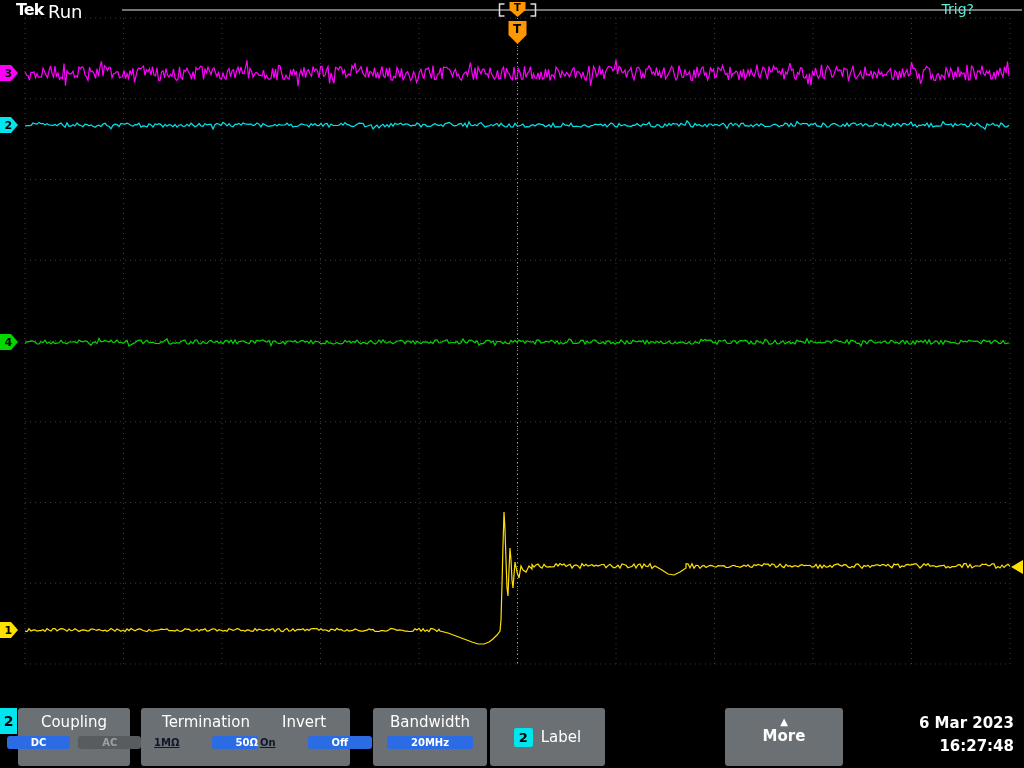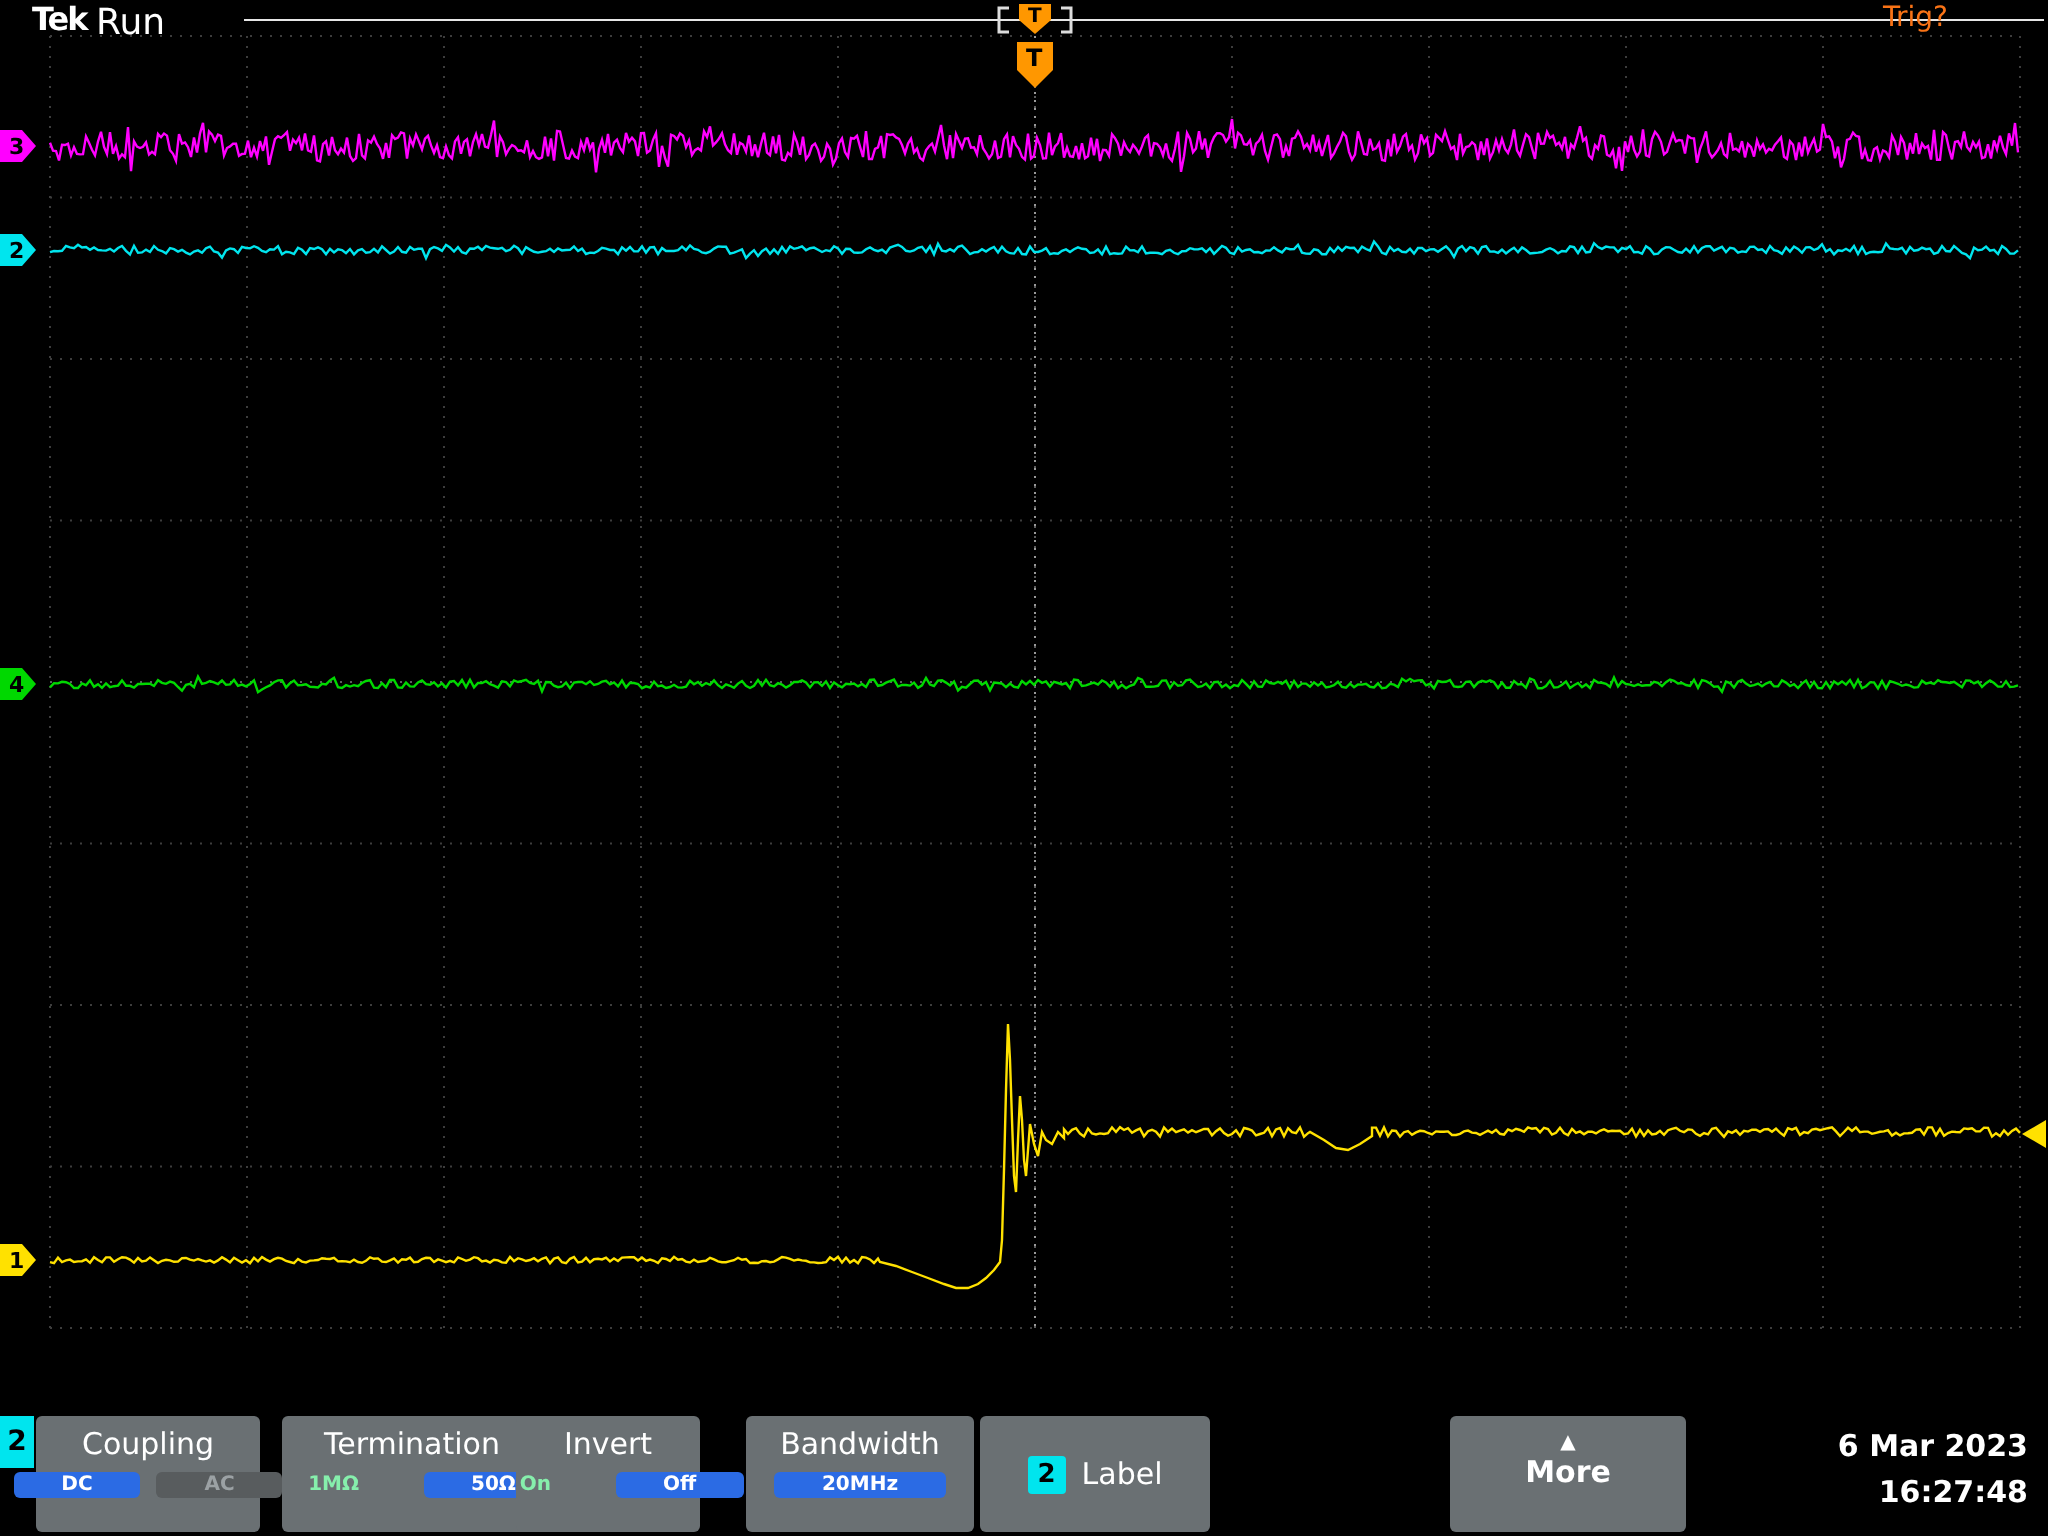--- a/index.html
+++ b/index.html
@@ -4,21 +4,21 @@
 <style>
   * { margin:0; padding:0; box-sizing:border-box; }
   html,body { width:1024px; height:768px; background:#000; overflow:hidden;
               font-family:"DejaVu Sans", sans-serif; }
   .screen { position:absolute; inset:0; width:1024px; height:768px; background:#000; }
 
   
   header { position:absolute; top:0; left:12px; width:1024px; height:18px; z-index:5; }
   .tek  { position:absolute; left:4px;  top:0px; color:#fff; font-weight:bold; font-size:16px; letter-spacing:-1px; }
   .run  { position:absolute; left:36px; top:1px; color:#fff; font-size:18px; }
-  .trigq{ position:absolute; right:62px; top:1px; color:#f97316; font-size:14px; }
+  .trigq{ position:absolute; right:62px; top:1px; color:#5eead4; font-size:14px; }
 
   
   #scope { position:absolute; left:0; top:0; }
   .gl { stroke:#3d3d3d; stroke-width:1; stroke-dasharray:1 4; }
   .gc { stroke:#5d5d5d; stroke-width:1; stroke-dasharray:1 4; }
   .gt { stroke:#9a9a9a; stroke-width:1; stroke-dasharray:1 3; }
   .brk { stroke:#ddd; fill:none; stroke-width:1.5; }
   .chnum  { fill:#000; font-weight:bold; font-size:11px; font-family:"DejaVu Sans",sans-serif; }
   .tmark  { fill:#000; font-weight:bold; font-size:10px; font-family:"DejaVu Sans",sans-serif; }
   .tmark2 { fill:#000; font-weight:bold; font-size:12px; font-family:"DejaVu Sans",sans-serif; }
@@ -29,21 +29,21 @@
   
   .menu-bar { position:absolute; left:0; top:706px; width:1024px; height:62px; z-index:5; }
   .menu-chbadge { position:absolute; left:0; top:2px; width:17px; height:26px; color:#000;
                   font-weight:bold; font-size:14px; text-align:center; line-height:26px; }
   .mbtn { position:absolute; top:2px; height:58px; background:#6a7073; border-radius:3px; }
   .mtitle { color:#fff; font-size:15px; text-align:center; margin-top:5px; }
   .mrow { display:flex; justify-content:center; align-items:center; gap:8px; margin-top:5px; }
   .opt { padding:1px 24px; border-radius:3px; font-size:10px; font-weight:bold; }
   .opt.blue  { background:#2b6be4; color:#fff; }
   .opt.gray  { background:#585c5e; color:#9ba1a4; }
-  .opt.plain { background:none; color:#86efac; }
+  .opt.plain { background:none; color:#0f172a;text-decoration:underline; }
   .mbtn-center { display:flex; align-items:center; justify-content:center; gap:8px; }
   .lbl-badge { display:inline-block; width:19px; height:19px; color:#000; font-weight:bold;
                font-size:13px; text-align:center; line-height:19px; border-radius:2px; }
   .more-arrow { color:#fff; font-size:10px; text-align:center; margin-top:8px; }
   .more-text  { color:#fff; font-size:15px; text-align:center; margin-top:0;font-weight:bold; }
   .datetime { position:absolute; left:900px; top:6px; width:118px; text-align:right;
               color:#fff; font-weight:bold; font-size:15px; line-height:1.55; padding-right:4px; }
 </style>
 </head>
 <body>

